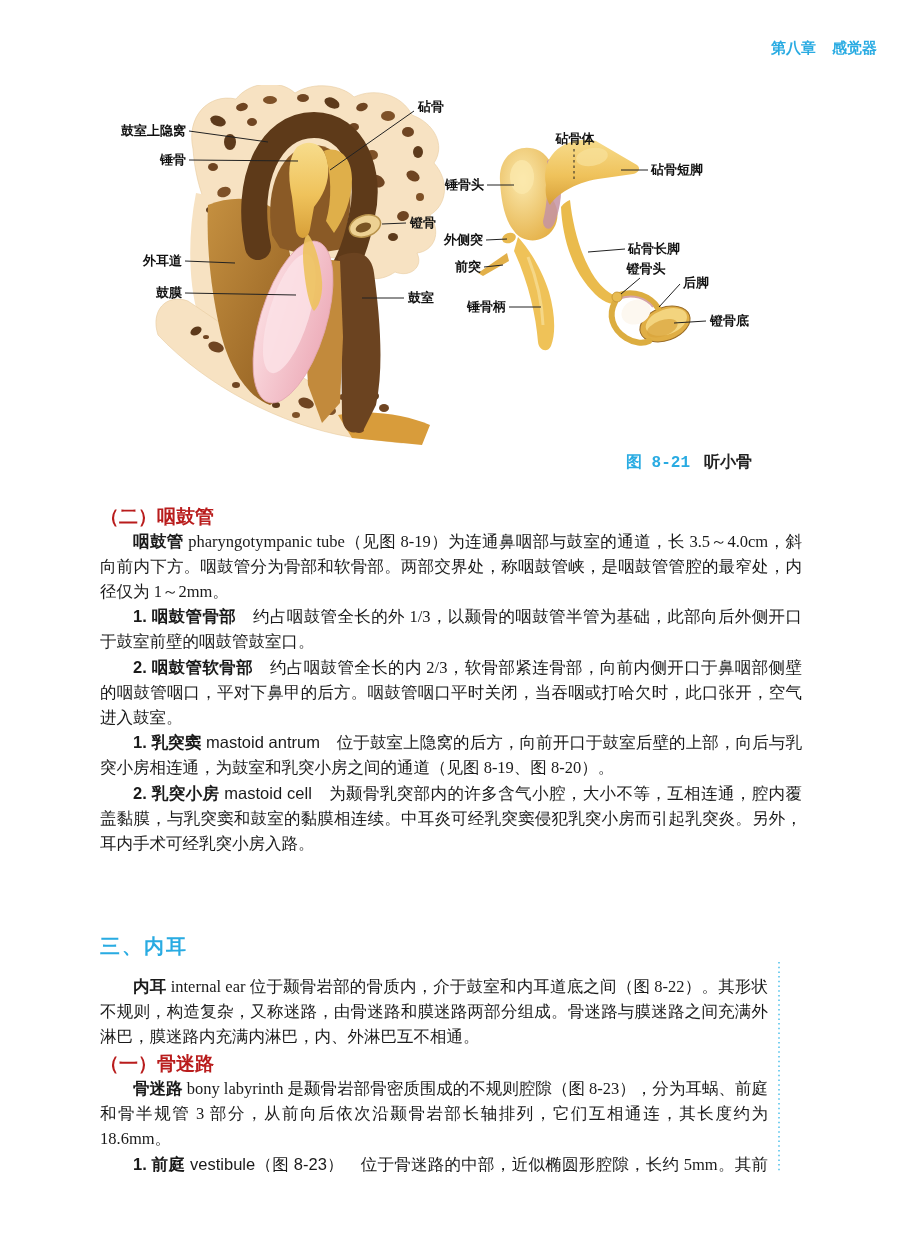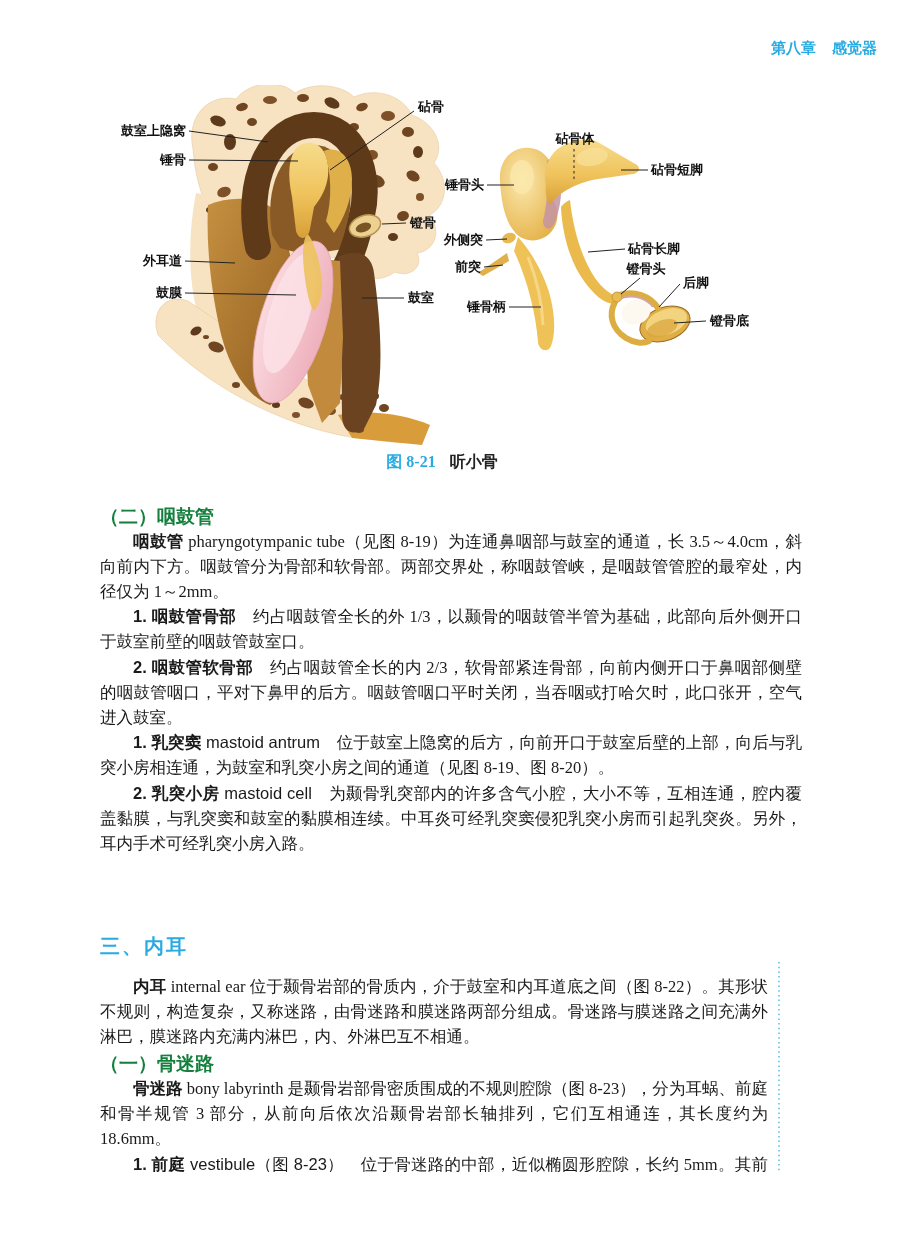--- a/index.html
+++ b/index.html
@@ -5,33 +5,33 @@
   html,body{margin:0;padding:0;background:#fff;}
   .page{position:relative;width:906px;height:1172px;background:#fff;overflow:hidden;
         font-family:"Liberation Serif","DejaVu Serif",serif;color:#1a1a1a;}
 
   .chapter-header{position:absolute;top:39px;right:29px;
         font-family:"Liberation Sans",sans-serif;font-weight:bold;font-size:15px;
         color:var(--c-accent,#29ABE2);}
   .chapter-header .t2{margin-left:16px;}
 
   .fig-wrap{position:absolute;left:100px;top:85px;width:660px;height:362px;}
-  .fig-caption{position:absolute;left:112px;top:452px;width:660px;text-align:center;
-        font-family:Liberation Serif, serif;font-weight:bold;font-size:16px;color:#222;}
+  .fig-caption{position:absolute;left:92px;top:452px;width:660px;text-align:right;
+        font-family:Liberation Mono, monospace;font-weight:bold;font-size:16px;color:#222;}
   .fig-caption .num{color:var(--c-accent,#29ABE2);margin-right:14px;font-weight:600;}
 
   .text-full{position:absolute;left:100px;top:504px;width:702px;}
   .text-narrow{position:absolute;left:100px;top:928px;width:668px;}
 
   p.body-p{margin:0;font-size:16.5px;line-height:24.8px;text-align:justify;
         text-indent:2em;color:var(--c-body_text,#1a1a1a);}
   .lead{font-family:"Liberation Sans",sans-serif;font-weight:bold;}
   .en{font-family:Liberation Sans, sans-serif;}
   h3.sub{margin:0;font-family:"Liberation Sans",sans-serif;font-weight:bold;
-        font-size:19px;line-height:25px;color:#15803d;}
+        font-size:19px;line-height:25px;color:#b91c1c;}
   h3.sub.mt{margin-top:12px;}
   h3.sub.mt2{margin-top:2px;}
   h2.sec{margin:4px 0 14px 0;font-family:"Liberation Sans",sans-serif;font-weight:bold;
         font-size:20px;line-height:28px;letter-spacing:2px;color:var(--c-accent,#29ABE2);}
 
   .fig-label{font-family:"Liberation Serif","DejaVu Serif",serif;font-weight:bold;
         font-size:13px;fill:#111;}
   .leader{stroke:#222;stroke-width:1;fill:none;}
   .leader-dash{stroke:#222;stroke-width:1;fill:none;stroke-dasharray:2.5 3;}
 

